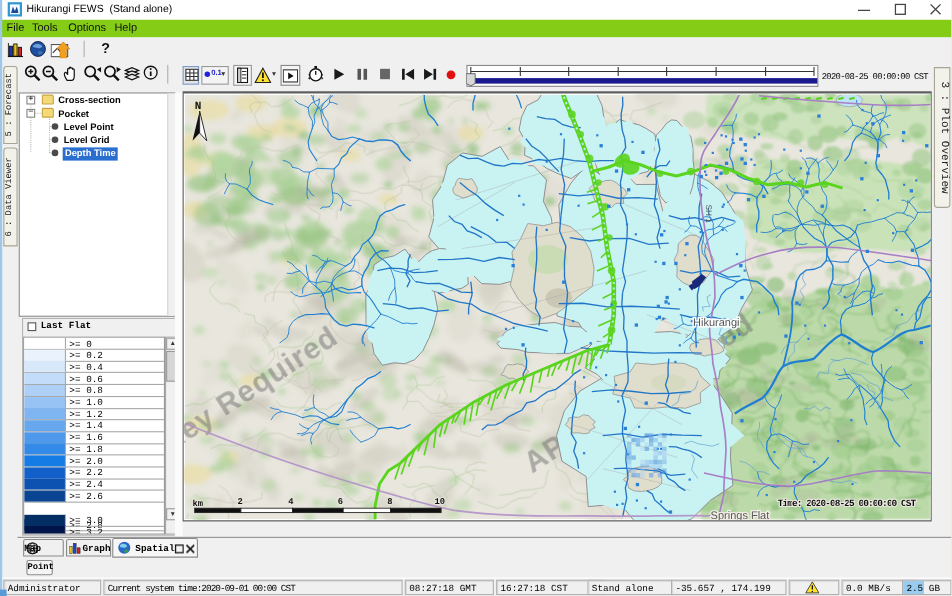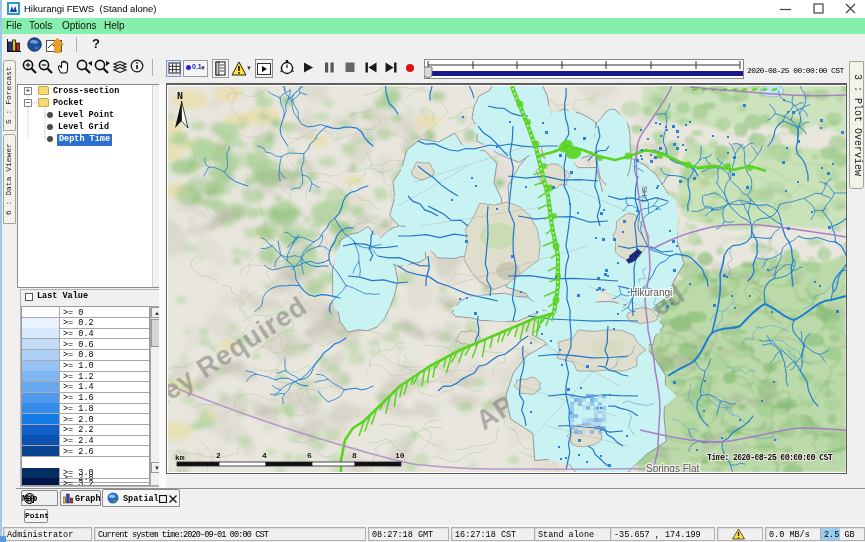--- a/index.html
+++ b/index.html
@@ -1,30 +1,30 @@
 <!DOCTYPE html>
 <html><head><meta charset="utf-8"><style>
 *{margin:0;padding:0;box-sizing:border-box}
 html,body{width:865px;height:542px;overflow:hidden}
 body{font-family:"Liberation Sans",sans-serif;background:#f0f0f0;position:relative}
 .abs{position:absolute}
 #titlebar{left:0;top:0;width:865px;height:18px;background:#fff}
 #titlebar .ttl{left:24px;top:3px;font-size:9.5px;color:#000}
 #appicon{left:7px;top:2px;width:13px;height:13px;background:#2e96d3}
 #appicon i{position:absolute;left:2px;top:2px;width:9px;height:9px;background:#f4fafd;display:block}#appicon i:after{content:'';position:absolute;left:1px;top:2px;width:7px;height:6px;background:#174a96;clip-path:polygon(0 100%,25% 0,50% 65%,75% 0,100% 100%)}
-#menubar{left:0;top:18px;width:865px;height:16px;background:#86efac;font-size:10px;color:#111}
+#menubar{left:0;top:18px;width:865px;height:16px;background:#84cc16;font-size:10px;color:#111}
 #menubar span{position:absolute;top:2px}
 #toolbar1{left:0;top:34px;width:865px;height:22px;background:#f0f0f0}
 .vtab{position:absolute;background:#f2f1ea;border:1px solid #a8a494;font-family:"Liberation Mono",monospace;font-size:8px;color:#222;text-align:center}
 .vtab.l{writing-mode:vertical-rl;transform:rotate(180deg);border-radius:0 0 3px 3px}
 .vtab.r{writing-mode:vertical-rl;border-radius:0 0 3px 3px;font-size:10px}
 .tbtn{position:absolute;top:59px}
 #treebox{left:17px;top:84px;width:143px;height:204px;background:#fff;border:1px solid #8a8a8a}
 #treescroll{left:152px;top:85px;width:7px;height:202px;background:#f0f0f0;border-left:1px solid #d4d4d4}
-.trow{position:absolute;height:12px;font-family:Liberation Mono, monospace;font-weight:bold;font-size:8.5px;color:#000;white-space:nowrap}
+.trow{position:absolute;height:12px;font-family:Liberation Sans, sans-serif;font-weight:bold;font-size:8.5px;color:#000;white-space:nowrap}
 .tfold{position:absolute;width:11px;height:9px;background:#f3d978;border:1px solid #caa53f;border-radius:1px 2px 1px 1px}
 .tpm{position:absolute;width:8px;height:8px;background:#fff;border:1px solid #848484;font-size:8px;line-height:6px;text-align:center;color:#000;font-family:"Liberation Mono",monospace}
 .tbul{position:absolute;width:6px;height:6px;background:#4a4a4a;border-radius:50%}
 #legendbox{left:20px;top:289px;width:144px;height:198px;background:#f0f0f0;border:1px solid #b4b4b4}
 #lvcheck{left:25px;top:293px;width:8px;height:8px;background:#fff;border:1px solid #555}
 #lvlabel{left:37px;top:291px;font-family:"Liberation Mono",monospace;font-weight:bold;font-size:8.5px;color:#000}
 #legtable{left:21px;top:306px;width:129px;height:180px;background:#fff;border:1px solid #9a9a9a;overflow:hidden}
 .lr{position:absolute;left:0;width:129px;height:11px;border-bottom:1px solid #a8a8a8}
 .lsw{position:absolute;left:0;top:0;width:38px;height:10px;border-right:1px solid #a8a8a8}
 .ltx{position:absolute;left:41px;top:0.5px;font-family:"Liberation Mono",monospace;font-size:8.5px;color:#000}
@@ -215,21 +215,21 @@
 <div class="abs tfold" style="left:38px;top:98px"></div>
 <div class="abs trow" style="left:53px;top:98px">Pocket</div>
 <div class="abs tbul" style="left:47px;top:112px"></div>
 <div class="abs trow" style="left:58px;top:110px">Level Point</div>
 <div class="abs tbul" style="left:47px;top:124px"></div>
 <div class="abs trow" style="left:58px;top:122px">Level Grid</div>
 <div class="abs tbul" style="left:47px;top:136px"></div>
 <div class="abs trow" style="left:57px;top:134px;background:#2a6fd0;color:#fff;padding:0 2px">Depth Time</div>
 <div class="abs" id="legendbox"></div>
 <div class="abs" id="lvcheck"></div>
-<div class="abs" id="lvlabel">Last Value</div>
+<div class="abs" id="lvlabel">Last Flat</div>
 <div class="abs" id="legtable">
     <div class="lr" style="top:0.0px">
       <div class="lsw" style="background:#ffffff"></div>
       <div class="ltx">&gt;= 0</div>
     </div>
     <div class="lr" style="top:10.7px">
       <div class="lsw" style="background:#e9f2fd"></div>
       <div class="ltx">&gt;= 0.2</div>
     </div>
     <div class="lr" style="top:21.4px">

